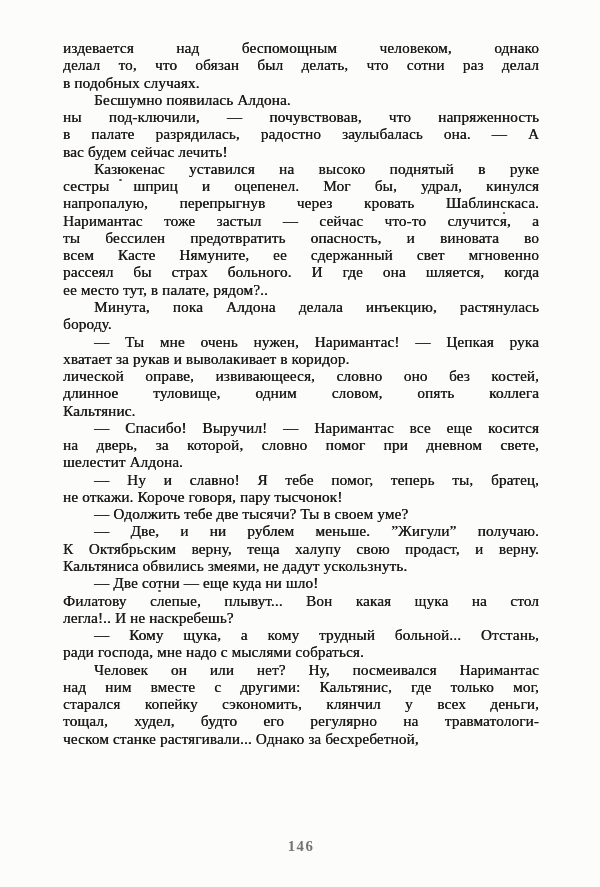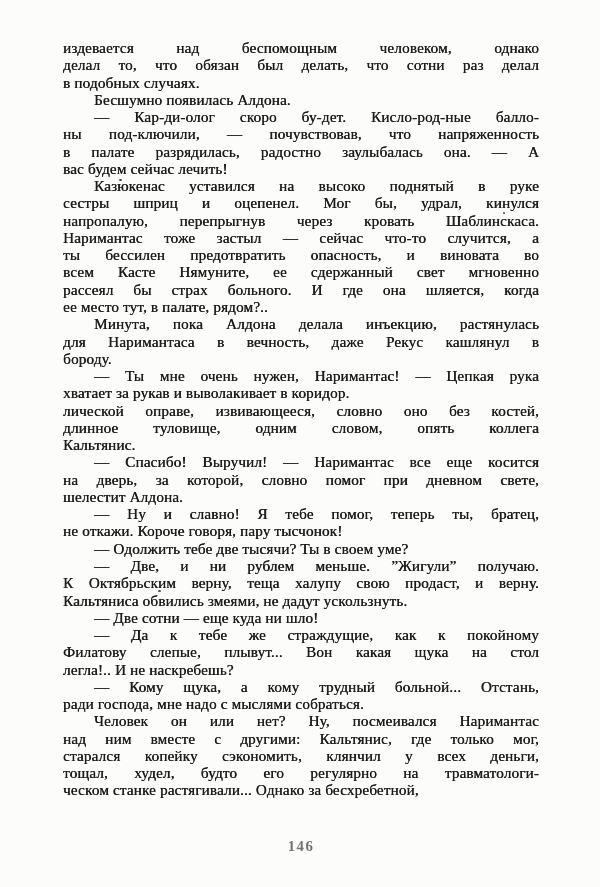--- a/index.html
+++ b/index.html
@@ -64,51 +64,48 @@
 </style>
 </head>
 <body>
 
 <div class="book-page">
   <div class="text-block">
       <div class="line">издевается над беспомощным человеком, однако</div>
       <div class="line">делал то, что обязан был делать, что сотни раз делал</div>
       <div class="line last">в подобных случаях.</div>
       <div class="line indent last">Бесшумно появилась Алдона.</div>
-      <div class="line indent">— Кар-ди-олог скоро бу-дет. Кисло-род-ные балло-</div>
       <div class="line">ны под-ключили, — почувствовав, что напряженность</div>
       <div class="line">в палате разрядилась, радостно заулыбалась она. — А</div>
       <div class="line last">вас будем сейчас лечить!</div>
       <div class="line indent">Казюкенас уставился на высоко поднятый в руке</div>
       <div class="line">сестры шприц и оцепенел. Мог бы, удрал, кинулся</div>
       <div class="line">напропалую, перепрыгнув через кровать Шаблинскаса.</div>
       <div class="line">Наримантас тоже застыл — сейчас что-то случится, а</div>
       <div class="line">ты бессилен предотвратить опасность, и виновата во</div>
       <div class="line">всем Касте Нямуните, ее сдержанный свет мгновенно</div>
       <div class="line">рассеял бы страх больного. И где она шляется, когда</div>
       <div class="line last">ее место тут, в палате, рядом?..</div>
       <div class="line indent">Минута, пока Алдона делала инъекцию, растянулась</div>
-      <div class="line">для Наримантаса в вечность, даже Рекус кашлянул в</div>
       <div class="line last">бороду.</div>
       <div class="line indent">— Ты мне очень нужен, Наримантас! — Цепкая рука</div>
       <div class="line last">хватает за рукав и выволакивает в коридор.</div>
       <div class="line">лической оправе, извивающееся, словно оно без костей,</div>
       <div class="line">длинное туловище, одним словом, опять коллега</div>
       <div class="line last">Кальтянис.</div>
       <div class="line indent">— Спасибо! Выручил! — Наримантас все еще косится</div>
       <div class="line">на дверь, за которой, словно помог при дневном свете,</div>
       <div class="line last">шелестит Алдона.</div>
       <div class="line indent">— Ну и славно! Я тебе помог, теперь ты, братец,</div>
       <div class="line last">не откажи. Короче говоря, пару тысчонок!</div>
       <div class="line indent last">— Одолжить тебе две тысячи? Ты в своем уме?</div>
       <div class="line indent">— Две, и ни рублем меньше. ”Жигули” получаю.</div>
       <div class="line">К Октябрьским верну, теща халупу свою продаст, и верну.</div>
       <div class="line last">Кальтяниса обвились змеями, не дадут ускользнуть.</div>
       <div class="line indent last">— Две сотни — еще куда ни шло!</div>
-      <div class="line indent">— Да к тебе же страждущие, как к покойному</div>
       <div class="line">Филатову слепые, плывут... Вон какая щука на стол</div>
       <div class="line last">легла!.. И не наскребешь?</div>
       <div class="line indent">— Кому щука, а кому трудный больной... Отстань,</div>
       <div class="line last">ради господа, мне надо с мыслями собраться.</div>
       <div class="line indent">Человек он или нет? Ну, посмеивался Наримантас</div>
       <div class="line">над ним вместе с другими: Кальтянис, где только мог,</div>
       <div class="line">старался копейку сэкономить, клянчил у всех деньги,</div>
       <div class="line">тощал, худел, будто его регулярно на травматологи-</div>
       <div class="line last">ческом станке растягивали... Однако за бесхребетной,</div>
     </div>

